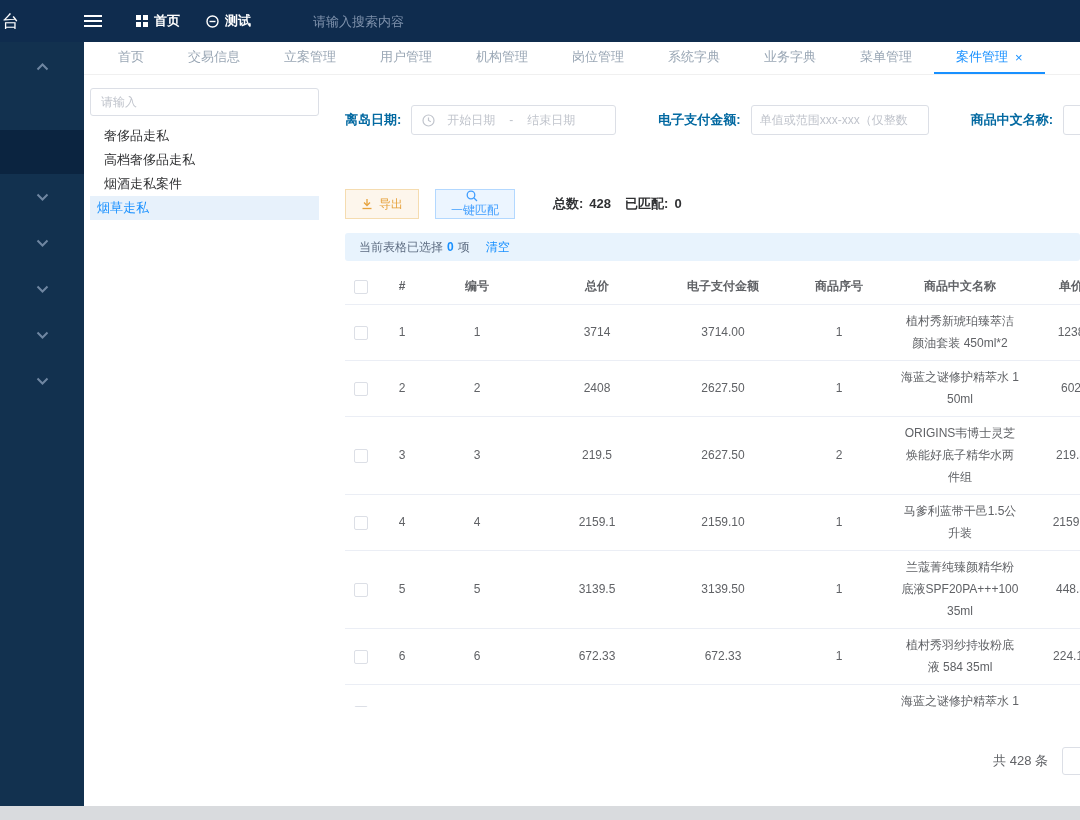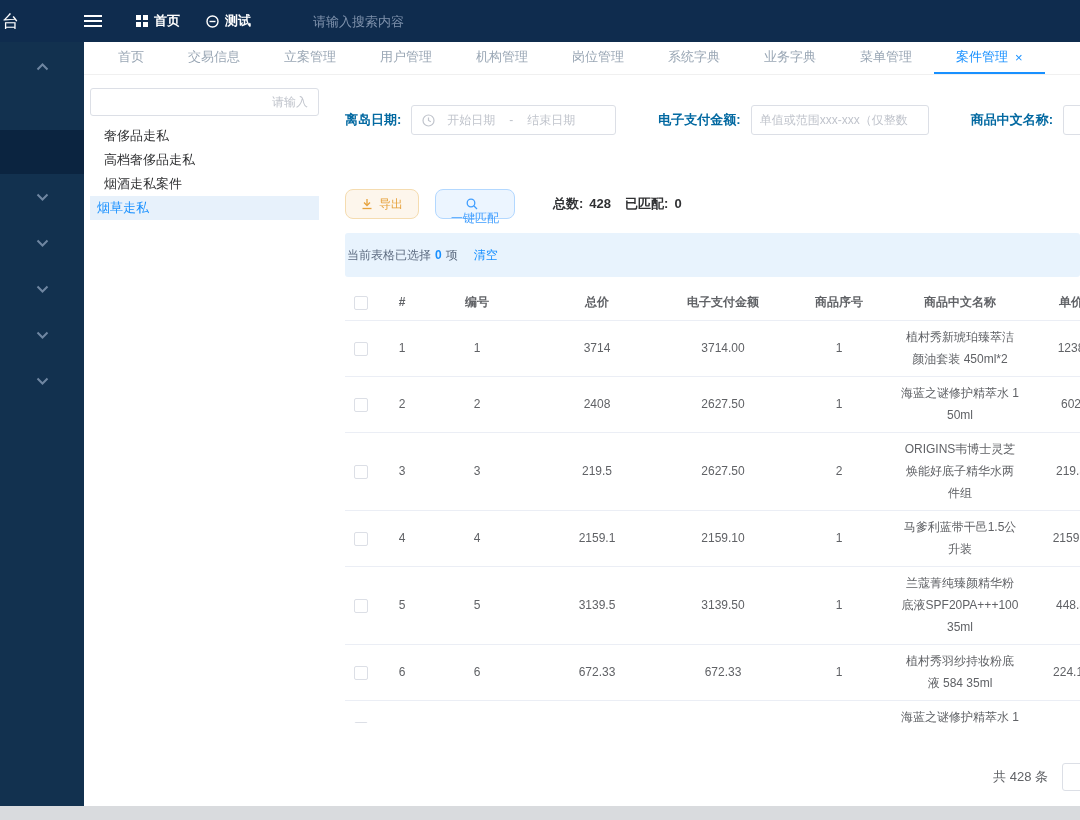--- a/index.html
+++ b/index.html
@@ -28,50 +28,50 @@
 
   
   .tabbar { height:33px; display:flex; align-items:stretch; padding-left:12px; border-bottom:1px solid #f0f0f0; flex-shrink:0; }
   .tab { padding:0 22px; font-size:13px; color:#9aa7b5; display:flex; align-items:center; cursor:pointer; border-bottom:2px solid transparent; }
   .tab.active { color:var(--accent,#1890ff); border-bottom-color:var(--accent,#1890ff); }
   .tab-close { margin-left:7px; font-size:13px; }
 
   
   .content-row { flex:1; display:flex; min-height:0; }
   .tree-panel { width:243px; flex-shrink:0; padding:13px 8px 0 6px; }
-  .tree-search { width:100%; height:28px; border:1px solid #dcdfe6; border-radius:3px; padding:0 10px; font-size:12px; outline:none; color:#333; font-family:inherit;text-align:right; }
+  .tree-search { width:100%; height:28px; border:1px solid #dcdfe6; border-radius:3px; padding:0 10px; font-size:12px; outline:none; color:#333; font-family:inherit; }
   .tree-search::placeholder { color:#c0c4cc; }
   .tree-list { margin-top:8px; }
   .tree-item { height:24px; line-height:24px; padding-left:14px; font-size:13px; color:#303133; cursor:pointer; white-space:nowrap; }
   .tree-item.selected { background:var(--selected_item_bg,#e7f1fb); color:var(--accent,#1890ff);padding-left:7px; }
 
   .main-panel { flex:1; min-width:0; overflow:hidden; padding:30px 0 0 18px; position:relative; }
 
   
   .filters { display:flex; align-items:center; white-space:nowrap; }
   .f-label { font-size:13px; color:#0369a1; font-weight:bold; margin-right:10px; flex-shrink:0; }
   .date-box { width:205px; height:30px; border:1px solid #dcdfe6; border-radius:3px; display:flex; align-items:center; padding:0 10px; flex-shrink:0; background:#fff; cursor:text; }
   .date-box .ph { font-size:12px; color:#c0c4cc; }
   .date-box .sep { margin:0 14px; color:#c0c4cc; font-size:12px; }
   .date-box svg { margin-right:12px; flex-shrink:0; }
   .f-input { height:30px; border:1px solid #dcdfe6; border-radius:3px; padding:0 8px; font-size:12px; outline:none; color:#333; flex-shrink:0; font-family:inherit; }
   .f-input::placeholder { color:#c0c4cc; }
   .gap { width:42px; flex-shrink:0; }
 
   
   .toolbar { margin-top:54px; display:flex; align-items:center; }
-  .btn { height:30px; border-radius:8px; font-size:12px; display:inline-flex; align-items:center; padding:8px 15px; cursor:pointer; font-family:inherit; }
+  .btn { height:30px; border-radius:0; font-size:12px; display:inline-flex; align-items:center; padding:0 15px; cursor:pointer; font-family:inherit; }
   .btn svg { margin-right:6px; }
   .btn-export { background:#fdf6ec; border:1px solid #f5dcb0; color:var(--button_warning,#e6a23c); }
   .btn-match { background:#ecf5ff; border:1px solid #b3d8ff; color:var(--button_primary,#409eff); margin-left:16px;flex-direction:column; }
   .stats { margin-left:38px; font-size:13px; color:#303133; font-weight:bold; }
   .stats .num { margin:0 14px 0 6px; }
 
   
-  .selection-bar { margin-top:14px; height:44px; background:var(--selection_bar_bg,#e8f3fd); border-radius:3px; display:flex; align-items:center; padding:0 2px; font-size:12px; color:#5e6d82; }
+  .selection-bar { margin-top:14px; height:28px; background:var(--selection_bar_bg,#e8f3fd); border-radius:3px; display:flex; align-items:center; padding:0 14px; font-size:12px; color:#5e6d82; }
   .selection-bar .count { color:var(--accent,#1890ff); font-weight:bold; margin:0 4px; }
   .clear-link { color:var(--accent,#1890ff); margin-left:16px; cursor:pointer; }
 
   
   .table-wrap { margin-top:8px; height:438px; overflow:hidden; }
   .t-row { display:flex; align-items:center; border-bottom:1px solid #ebeef5; min-height:51px; }
   .t-head { min-height:36px; font-weight:bold; }
   .t-cell { font-size:12px; color:#606266; text-align:center; flex-shrink:0; line-height:1.8; padding:6px 2px; word-break:break-all; }
   .c-check { width:32px; display:flex; justify-content:center; flex-shrink:0; }
   .cb { width:14px; height:14px; border:1px solid #dcdfe6; border-radius:2px; background:#fff; cursor:pointer; display:inline-block; }

